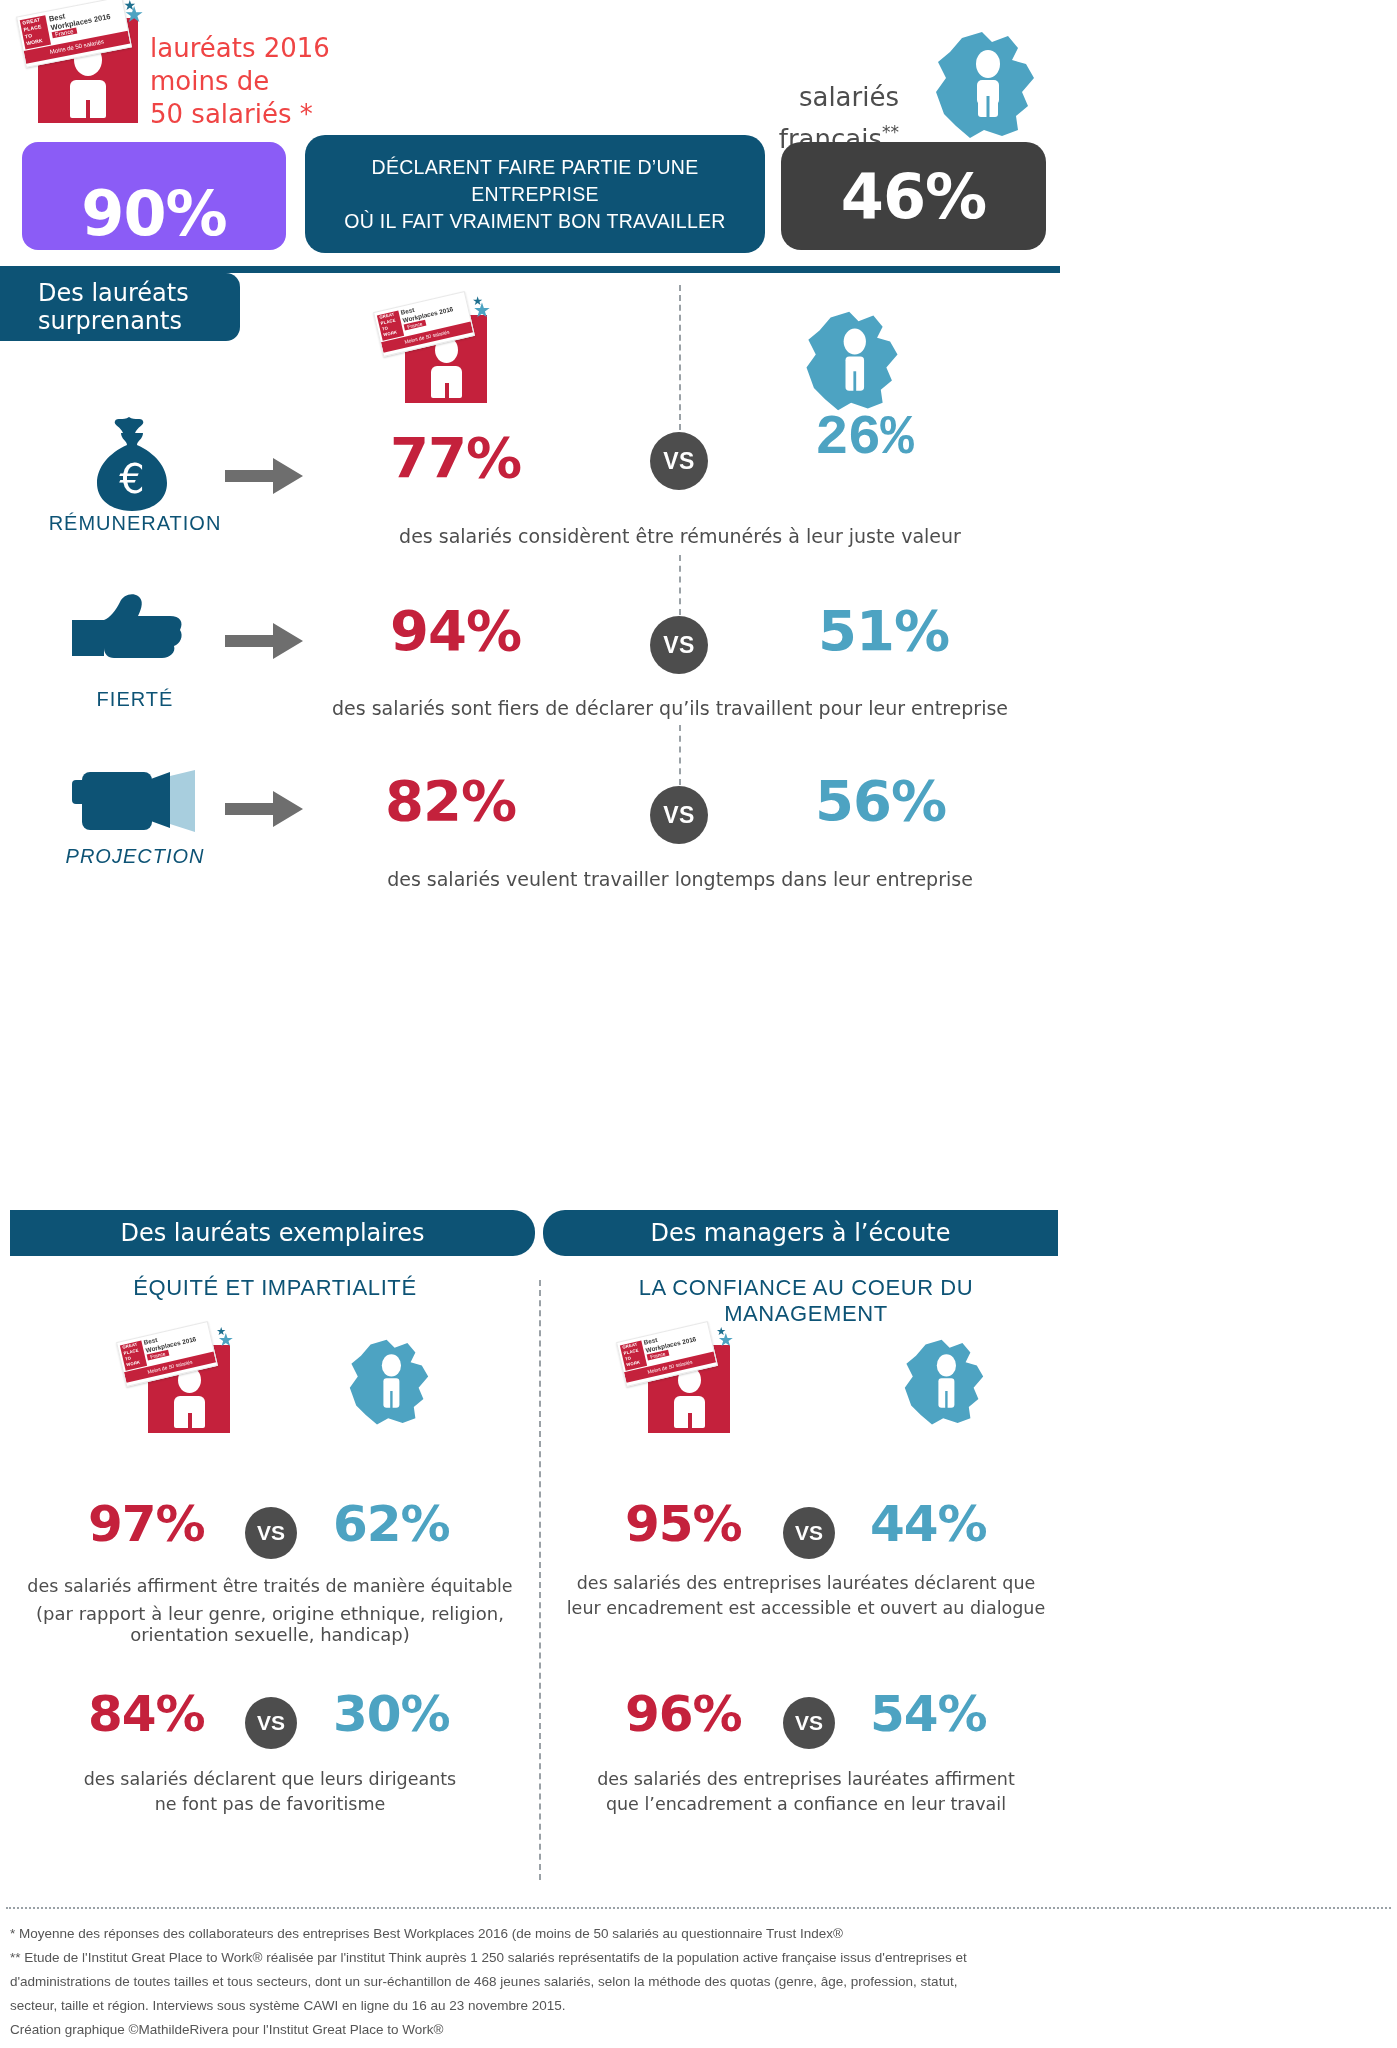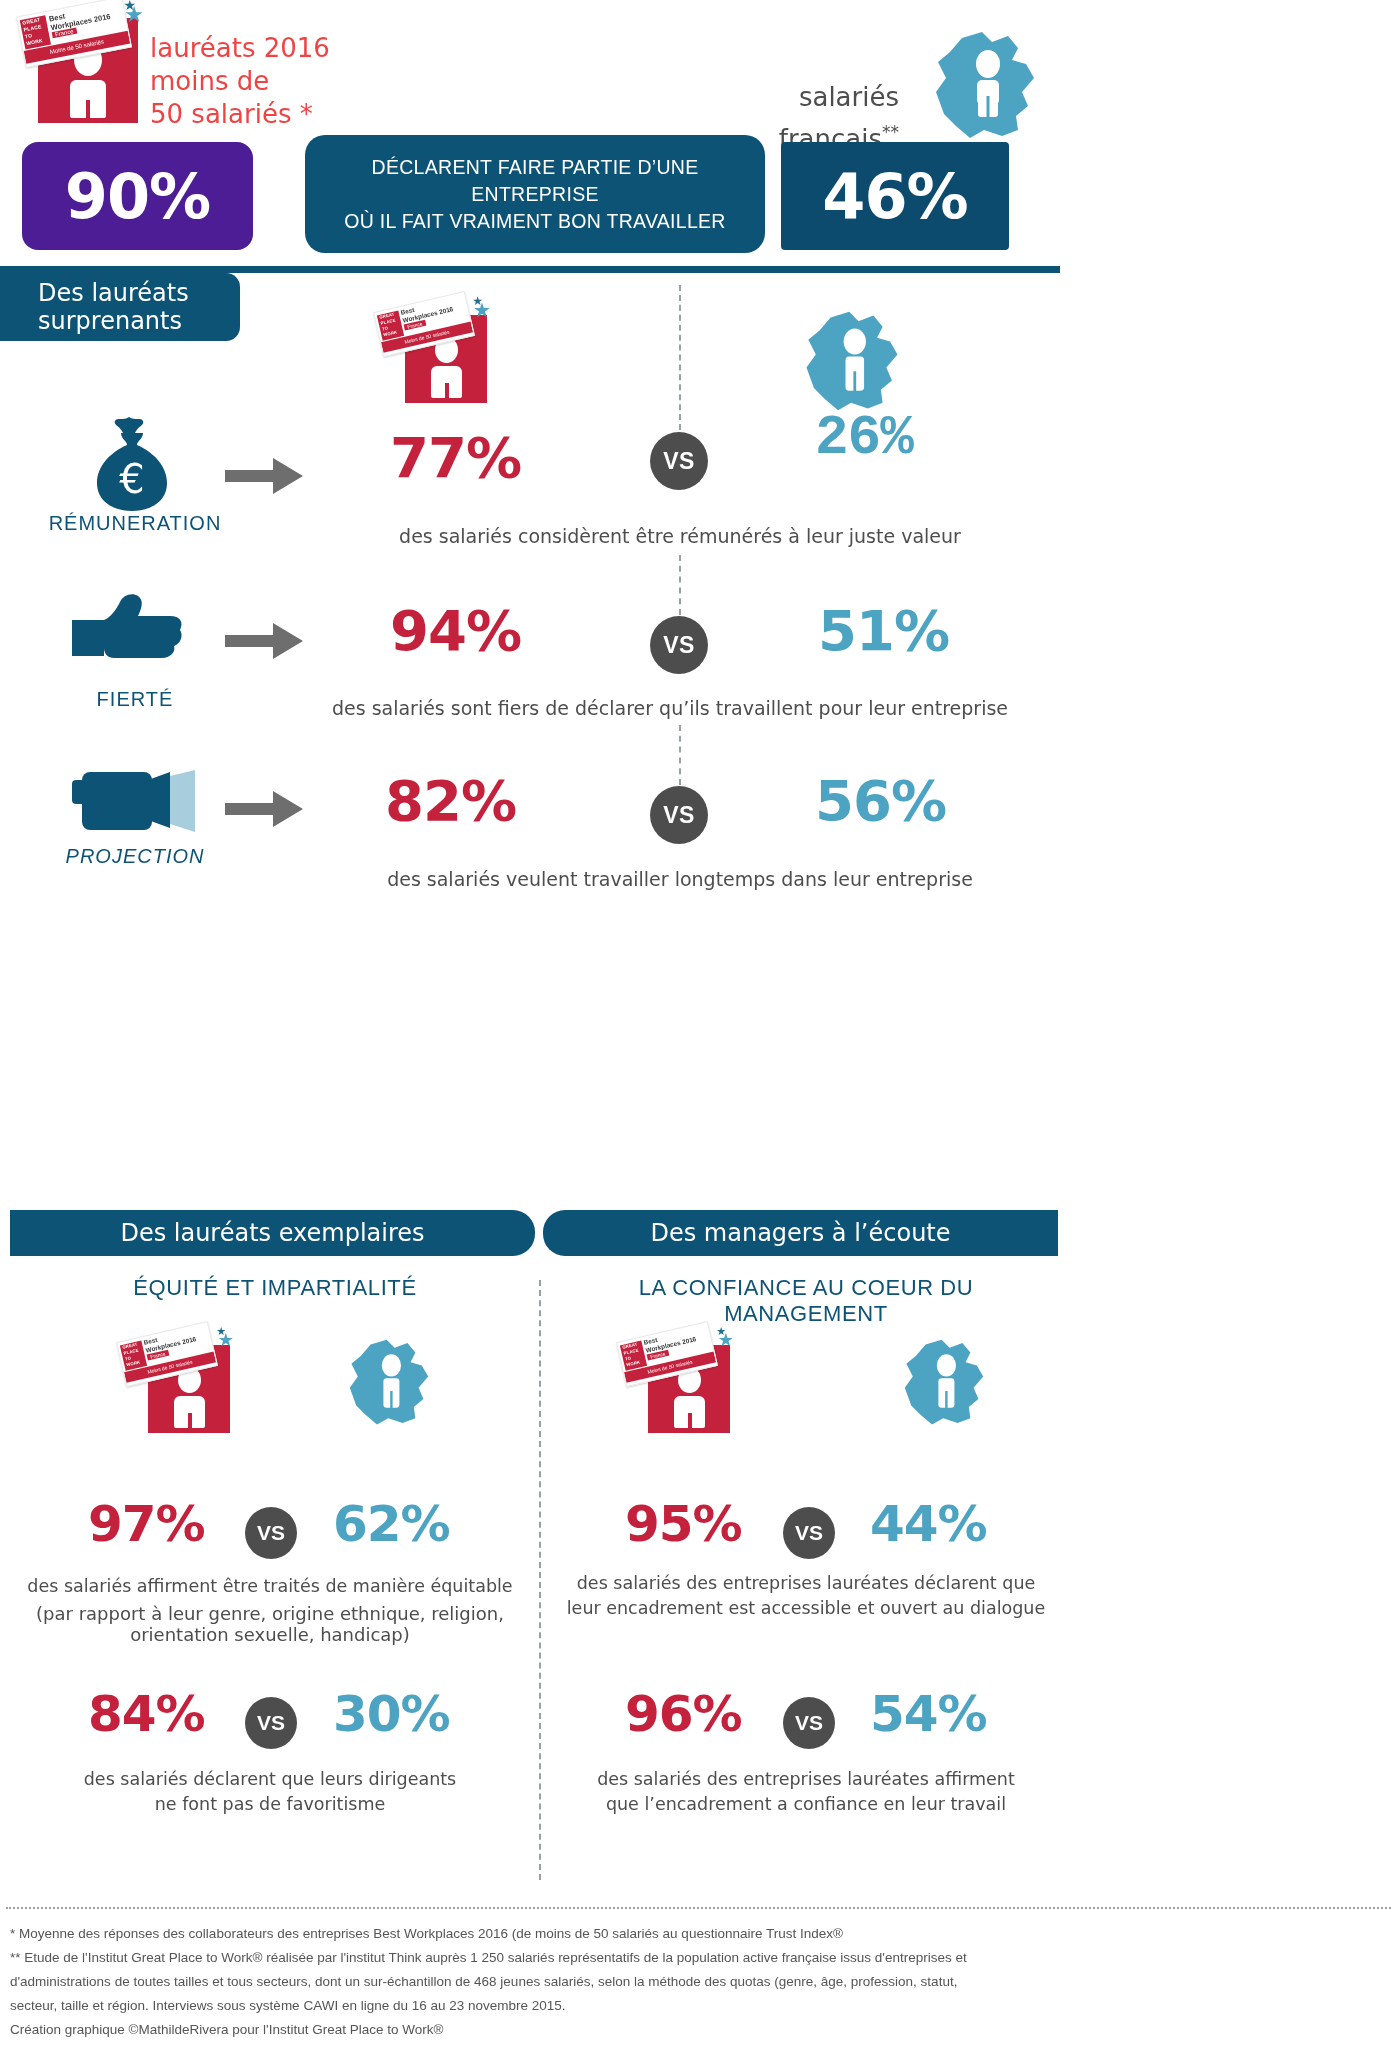--- a/index.html
+++ b/index.html
@@ -69,23 +69,23 @@
   }
   .hdr-text-right .ast{font-size:17px;vertical-align:super;}
   .hdr-text-right .ast2{display:block;text-align:right;font-size:15px;line-height:10px;padding-right:22px;}
 
   .france{position:absolute;}
   .france svg{display:block;}
 
   .pill{
     position:absolute;border-radius:16px;display:flex;align-items:center;justify-content:center;
   }
-  .pill-left{left:22px;top:142px;width:231px;height:108px;background:#4c1d95;}
+  .pill-left{left:22px;top:142px;width:264px;height:108px;background:#8b5cf6;align-items:flex-end;}
   .pill-mid{left:305px;top:135px;width:460px;height:118px;background:#0d5375;border-radius:20px;}
-  .pill-right{left:781px;top:142px;width:228px;height:108px;background:#0c4a6e;border-radius:4px;}
+  .pill-right{left:781px;top:142px;width:265px;height:108px;background:#404040;border-radius:20px;}
   .bignum{color:#fff;font-size:62px;font-weight:bold;letter-spacing:-1px;
           font-family:"DejaVu Sans",sans-serif;}
   .pill-mid .txt{
     color:#fff;font-size:19.5px;line-height:27px;text-align:center;letter-spacing:.3px;
     font-family:"Liberation Sans",sans-serif;
   }
 
   
   .toprule{position:absolute;left:0;top:266px;width:1060px;height:7px;background:#0d5375;}
 

